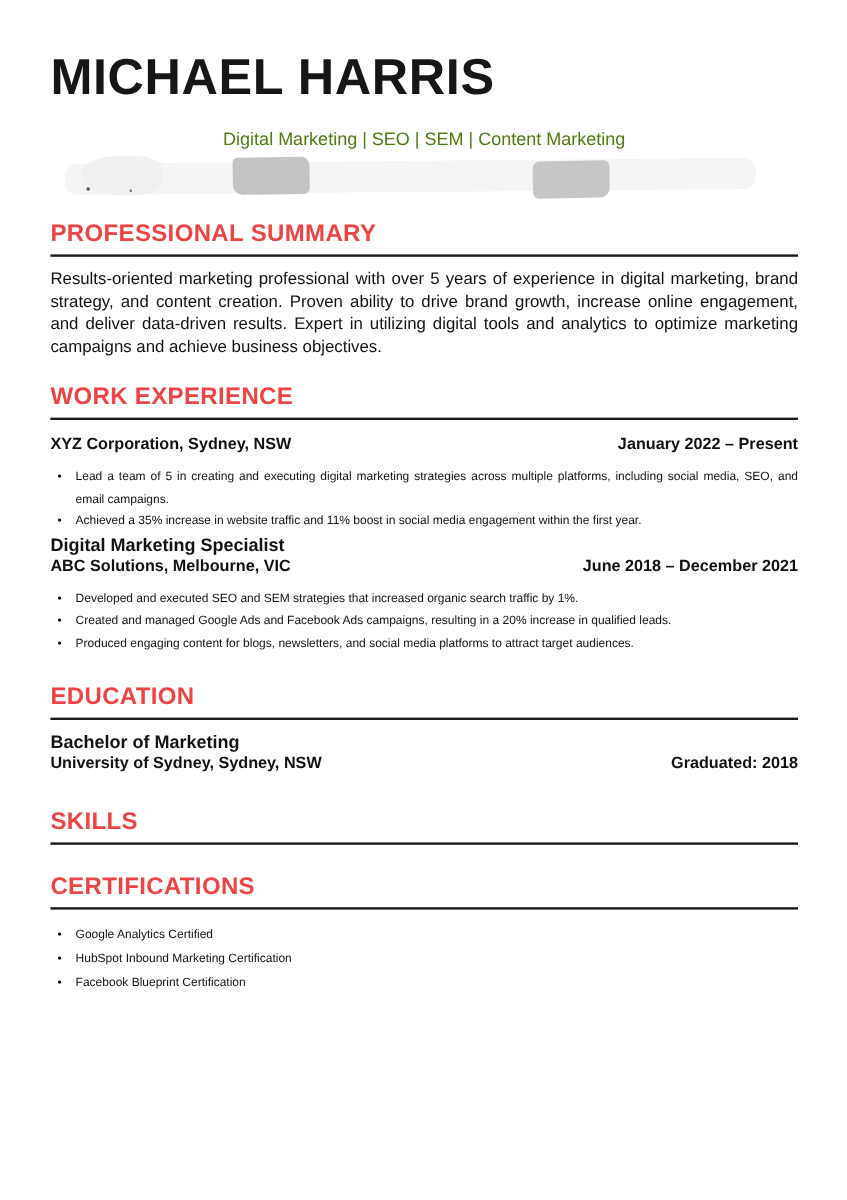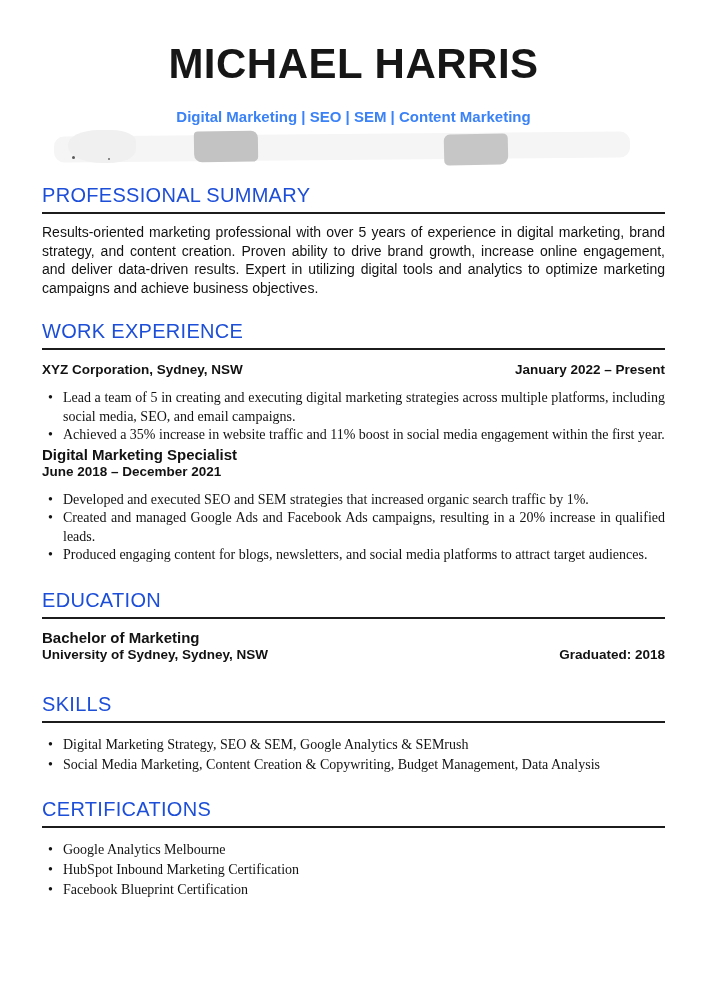--- a/index.html
+++ b/index.html
@@ -14,30 +14,30 @@
     overflow: hidden;
     box-sizing: border-box;
   }
   .content { padding: 40px 41px 0 42px; }
 
   .name {
     margin: 0 0 21px 0;
     font-size: 42px;
     font-weight: bold;
     line-height: 1.12;
-    text-align: center;
+    text-align: left;
     letter-spacing: 0.5px;
     color: #161616;
   }
   .tagline {
     margin: 0 0 5px 0;
     font-size: 15px;
-    font-weight: bold;
+    font-weight: normal;
     text-align: center;
-    color: #3b82f6;
+    color: #4d7c0f;
   }
 
   
   .redaction { position: relative; height: 36px; margin: 0 0 18px 0; }
   .redaction .smudge {
     position: absolute; left: 12px; top: 4px; width: 576px; height: 26px;
     background: #f5f5f5; border-radius: 10px; transform: rotate(-0.5deg);
   }
   .redaction .blob-left {
     position: absolute; left: 26px; top: 0; width: 68px; height: 33px;
@@ -51,26 +51,26 @@
     position: absolute; left: 402px; top: 4px; width: 64px; height: 31px;
     background: #c6c6c6; border-radius: 6px 5px 8px 5px; transform: rotate(-1.2deg);
   }
   .redaction .speck1 { position: absolute; left: 30px; top: 26px; width: 3px; height: 3px; background: #5a5a5a; border-radius: 50%; }
   .redaction .speck2 { position: absolute; left: 66px; top: 28px; width: 2px; height: 2px; background: #6a6a6a; border-radius: 50%; }
 
   .section { margin: 0; }
   .section-heading {
     margin: 0;
     font-size: 20px;
-    font-weight: normal;
+    font-weight: bold;
     letter-spacing: 0.3px;
     line-height: 1.15;
     padding-bottom: 5px;
     border-bottom: 2px solid #1c1c1c;
-    color: #1d4ed8;
+    color: #ef4444;
   }
   .summary-text {
     margin: 9px 0 0 0;
     font-size: 14px;
     line-height: 18.5px;
     text-align: justify;
   }
 
   .sect-gap-work  { margin-top: 23px; }
   .sect-gap-edu   { margin-top: 24px; }
@@ -81,24 +81,23 @@
   .job + .job { margin-top: 0; }
   .job-title { margin: 0; font-size: 15px; font-weight: bold; line-height: 19px; }
   .job-subrow {
     display: flex; justify-content: space-between; align-items: flex-end;
     font-size: 13.5px; font-weight: bold; line-height: 15px; margin-top: 0;
   }
   .bullets { margin: 12px 0 0 0; padding: 0; list-style: none; }
   .bullets li {
     position: relative;
     padding-left: 21px;
-    font-size: 14px;
+    font-size: 10px;
     line-height: 18.5px;
     text-align: justify;
-    font-family: Liberation Serif, serif;
   }
   .bullets li::before {
     content: "\2022";
     position: absolute; left: 6px; top: 0;
   }
   .bullets.plain li { text-align: left; line-height: 19px; margin-bottom: 1px; }
 
   .edu-entry { margin-top: 9px; }
   .edu-degree { margin: 0; font-size: 15px; font-weight: bold; line-height: 19px; }
   .edu-subrow {
@@ -139,20 +138,21 @@
         </div>
         <ul class="bullets">
           <li>Lead a team of 5 in creating and executing digital marketing strategies across multiple platforms, including social media, SEO, and email campaigns.</li>
           <li>Achieved a 35% increase in website traffic and 11% boost in social media engagement within the first year.</li>
         </ul>
       </div>
 
       <div class="job">
         <p class="job-title">Digital Marketing Specialist</p>
         <div class="job-subrow">
+          <span>ABC Solutions, Melbourne, VIC</span>
           <span>June 2018 – December 2021</span>
         </div>
         <ul class="bullets">
           <li>Developed and executed SEO and SEM strategies that increased organic search traffic by 1%.</li>
           <li>Created and managed Google Ads and Facebook Ads campaigns, resulting in a 20% increase in qualified leads.</li>
           <li>Produced engaging content for blogs, newsletters, and social media platforms to attract target audiences.</li>
         </ul>
       </div>
     </div>
 
@@ -162,29 +162,25 @@
         <p class="edu-degree">Bachelor of Marketing</p>
         <div class="edu-subrow">
           <span>University of Sydney, Sydney, NSW</span>
           <span>Graduated: 2018</span>
         </div>
       </div>
     </div>
 
     <div class="section sect-gap-skill">
       <h2 class="section-heading">SKILLS</h2>
-      <ul class="bullets plain">
-        <li>Digital Marketing Strategy, SEO &amp; SEM, Google Analytics &amp; SEMrush</li>
-        <li>Social Media Marketing, Content Creation &amp; Copywriting, Budget Management, Data Analysis</li>
-      </ul>
     </div>
 
     <div class="section sect-gap-cert">
       <h2 class="section-heading">CERTIFICATIONS</h2>
       <ul class="bullets plain">
-        <li>Google Analytics Melbourne</li>
+        <li>Google Analytics Certified</li>
         <li>HubSpot Inbound Marketing Certification</li>
         <li>Facebook Blueprint Certification</li>
       </ul>
     </div>
 
   </div>
 </div>
 
 </body></html>

